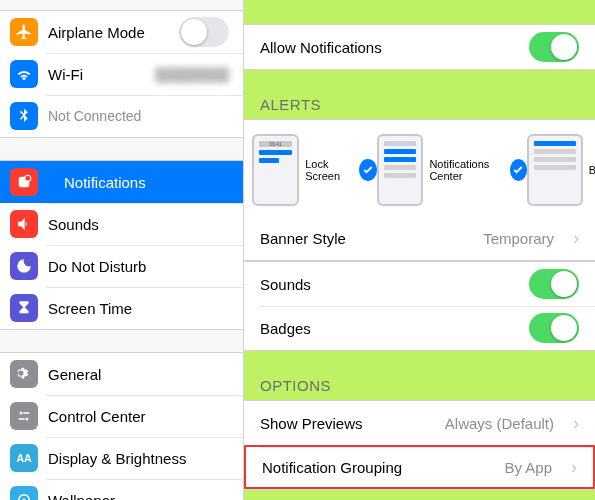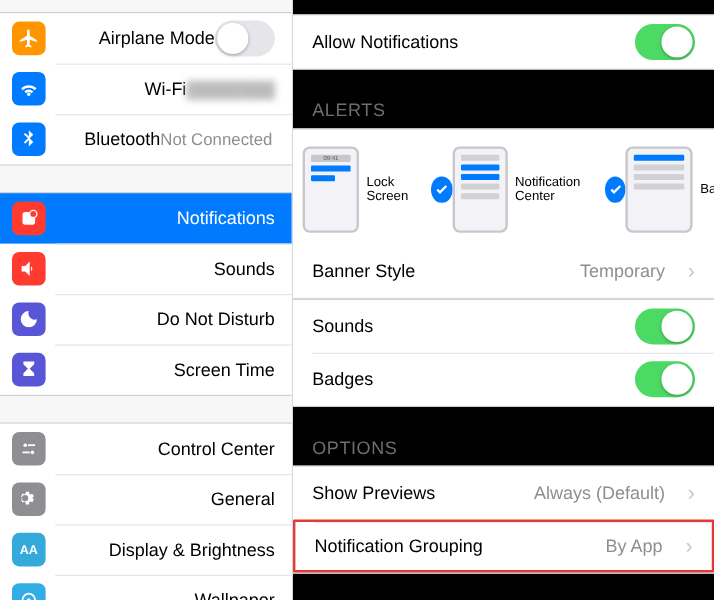--- a/index.html
+++ b/index.html
@@ -1,26 +1,26 @@
 <!DOCTYPE html>
 <html><head>
 <meta charset="utf-8">
 <style>
 * { margin:0; padding:0; box-sizing:border-box; font-family:-apple-system,Helvetica,Arial,sans-serif; -webkit-font-smoothing:antialiased; }
 body { width:595px; height:500px; background:#efeff4; overflow:hidden; display:flex; }
 .sidebar { width:244px; background:#f7f7f7; border-right:1px solid #d1d1d6; overflow-y:auto; }
-.main { flex:1; background:#000000; overflow-y:auto; padding-top:12px; }
-.group { background:#fff; border-top:1px solid #d1d1d6; border-bottom:1px solid #d1d1d6; margin-bottom:22px;text-align:right; }
+.main { flex:1; background:#bef264; overflow-y:auto; padding-top:24px; }
+.group { background:#fff; border-top:1px solid #d1d1d6; border-bottom:1px solid #d1d1d6; margin-bottom:22px; }
 .group:first-child { margin-top:10px; }
 .row { display:flex; align-items:center; height:42px; padding:0 14px 0 10px; position:relative; }
 .row + .row::before { content:""; position:absolute; top:0; left:46px; right:0; height:1px; background:#e5e5ea; }
 .row .icon { width:28px; height:28px; border-radius:6px; margin-right:10px; display:flex; align-items:center; justify-content:center; flex-shrink:0; }
 .row .label { font-size:15px; color:#000; flex:1; }
 .row .detail { font-size:14px; color:#8e8e93; margin-right:2px; }
-.row.active { background:#007aff; }
+.row.active { background:#007aff;gap:16px; }
 .row.active .label { color:#fff; }
 .icon svg { width:18px; height:18px; }
 .ic-orange{background:#ff9500}.ic-blue{background:#007aff}.ic-red{background:#ff3b30}.ic-purple{background:#5856d6}.ic-gray{background:#8e8e93}.ic-teal{background:#32ade6}.ic-lblue{background:#34aadc}
 .toggle { width:50px; height:30px; border-radius:15px; background:#e5e5ea; position:relative; flex-shrink:0; }
 .toggle.on { background:#4cd964; }
 .toggle .knob { position:absolute; top:2px; left:2px; width:26px; height:26px; border-radius:50%; background:#fff; box-shadow:0 1px 3px rgba(0,0,0,.3); }
 .toggle.on .knob { left:22px; }
 .mrow { display:flex; align-items:center; height:44px; padding:0 16px; background:#fff; position:relative; }
 .mrow + .mrow::before { content:""; position:absolute; top:0; left:16px; right:0; height:1px; background:#e5e5ea; }
 .mrow .mlabel { font-size:15px; color:#000; flex:1; }
@@ -66,21 +66,20 @@
         </div>
       <span class="label">Wi-Fi</span>
       <span class="blur">████████</span>
     </div>
     <div class="row">
       <div class="icon ic-blue">
           <svg viewBox="0 0 24 24" fill="#fff">
             <path d="M12 2l5 5-4 4 4 4-5 5v-7l-4 4-1.5-1.5L11 11 6.5 6.5 8 5l4 4V2z"></path>
           </svg>
         </div>
-      <span class="label">Bluetooth</span>
       <span class="detail">Not Connected</span>
     </div>
   </div>
 
   <div class="group">
     <div class="row active">
       <div class="icon ic-red">
           <svg viewBox="0 0 24 24" fill="#fff">
             <rect x="5" y="5" width="14" height="14" rx="3"></rect>
             <circle cx="17" cy="7" r="4" fill="#ff3b30" stroke="#fff" stroke-width="1.5"></circle>
@@ -108,38 +107,38 @@
       <div class="icon ic-purple">
           <svg viewBox="0 0 24 24" fill="#fff">
             <path d="M6 3h12v3l-5 5 5 5v3H6v-3l5-5-5-5V3z"></path>
           </svg>
         </div>
       <span class="label">Screen Time</span>
     </div>
   </div>
 
   <div class="group">
+    <div class="row">
+      <div class="icon ic-gray">
+          <svg viewBox="0 0 24 24" fill="#fff">
+            <path d="M12 8a4 4 0 100 8 4 4 0 000-8zm9 4l2 1.5-2 3.5-2.4-.8a7 7 0 01-1.3.8L17 20h-4l-.3-2.6a7 7 0 01-1.3-.8L9 17.4l-2-3.5 2-1.5v-1l-2-1.5 2-3.5 2.4.8a7 7 0 011.3-.8L13 4h4l.3 2.6a7 7 0 011.3.8L21 6.6l2 3.5-2 1.5v1z" transform="translate(-3 0) scale(.9)"></path>
+          </svg>
+        </div>
+      <span class="label">General</span>
+    </div>
     <div class="row">
       <div class="icon ic-gray">
           <svg viewBox="0 0 24 24" fill="#fff">
             <circle cx="8" cy="8" r="2"></circle>
             <rect x="11" y="7" width="8" height="2"></rect>
             <circle cx="16" cy="16" r="2"></circle>
             <rect x="5" y="15" width="8" height="2"></rect>
           </svg>
         </div>
       <span class="label">Control Center</span>
-    </div>
-    <div class="row">
-      <div class="icon ic-gray">
-          <svg viewBox="0 0 24 24" fill="#fff">
-            <path d="M12 8a4 4 0 100 8 4 4 0 000-8zm9 4l2 1.5-2 3.5-2.4-.8a7 7 0 01-1.3.8L17 20h-4l-.3-2.6a7 7 0 01-1.3-.8L9 17.4l-2-3.5 2-1.5v-1l-2-1.5 2-3.5 2.4.8a7 7 0 011.3-.8L13 4h4l.3 2.6a7 7 0 011.3.8L21 6.6l2 3.5-2 1.5v1z" transform="translate(-3 0) scale(.9)"></path>
-          </svg>
-        </div>
-      <span class="label">General</span>
     </div>
     <div class="row">
       <div class="icon ic-lblue">
           <svg viewBox="0 0 24 24" fill="#fff">
             <text x="12" y="17" font-size="14" text-anchor="middle" font-weight="bold">AA</text>
           </svg>
         </div>
       <span class="label">Display &amp; Brightness</span>
     </div>
     <div class="row">
@@ -182,21 +181,21 @@
           </div>
       </div>
       <div class="alert-opt">
         <div class="device">
           <div class="bar"></div>
             <div class="blu"></div>
             <div class="blu"></div>
             <div class="bar"></div>
             <div class="bar"></div>
         </div>
-        <span class="alert-cap">Notification Center</span>
+        <span class="alert-cap">Notifications Center</span>
         <div class="checkc">
             <svg viewBox="0 0 16 16">
               <path d="M3 8l3 3 7-7"></path>
             </svg>
           </div>
       </div>
       <div class="alert-opt">
         <div class="device">
           <div class="blu"></div>
             <div class="bar"></div>

